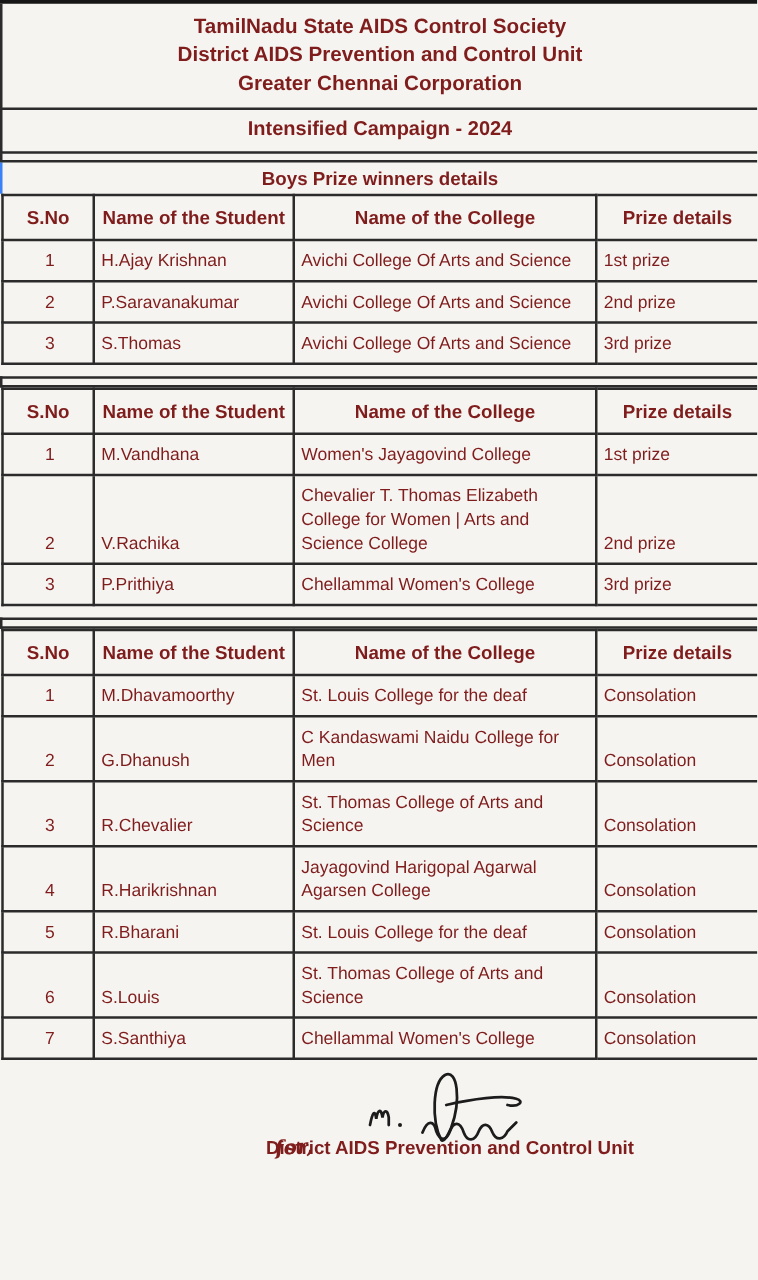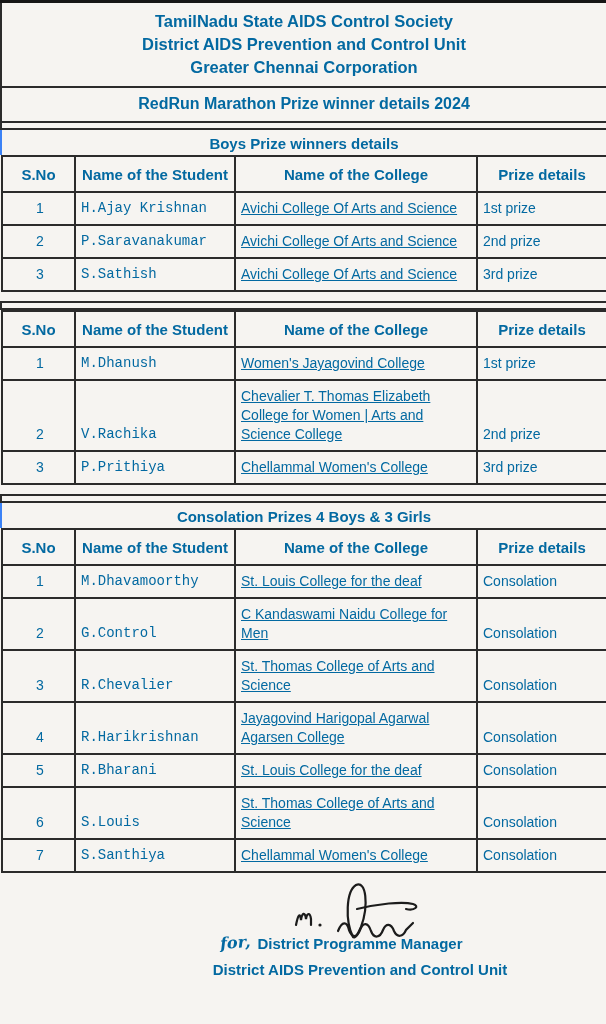--- a/index.html
+++ b/index.html
@@ -1,21 +1,21 @@
 <!DOCTYPE html>
 <html><head>
 <meta charset="utf-8">
 <style>
   html,body { margin:0; padding:0; background:#f6f4f1; }
   .page {
     position:relative;
     width:606px; height:1024px;
     background:#f6f4f1;
     font-family:"Liberation Sans", sans-serif;
-    color:#0369a1;
+    color:#7f1d1d;
     overflow:hidden;
   }
   .topbar { height:3px; background:#161616; }
 
   .boxA {
     border-left:2px solid #2b2b2b;
     border-bottom:2px solid #2b2b2b;
     text-align:center;
     padding:7px 0 7px;
   }
@@ -62,22 +62,22 @@
     text-align:center;
     vertical-align:middle;
   }
   table.prize-table td {
     font-size:14px;
     line-height:19px;
     vertical-align:bottom;
     padding:6px 2px 6px 5px;
   }
   td.sno { text-align:center; padding-left:2px; }
-  td.student { padding-left:8px;font-family:Liberation Mono, monospace; }
-  td.college { padding-left:5px;text-decoration:underline; }
+  td.student { padding-left:8px; }
+  td.college { padding-left:5px; }
   td.prize { padding-left:5px;margin-top:40px; }
 
   .footer { position:relative; height:150px; margin-top:6px; }
   .sig-svg { position:absolute; left:250px; top:0px; }
   .for-hand {
     position:absolute; left:220px; top:54px;
     font-family:"DejaVu Serif", serif;
     font-style:italic; font-weight:bold;
     font-size:16px;
     transform:rotate(-4deg);
@@ -94,21 +94,21 @@
 <div class="page">
   <div class="topbar"></div>
 
   <div class="boxA">
     <div class="hline">TamilNadu State AIDS Control Society</div>
     <div class="hline">District AIDS Prevention and Control Unit</div>
     <div class="hline">Greater Chennai Corporation</div>
   </div>
 
   <div class="boxB">
-    <div class="hline">RedRun Marathon Prize winner details 2024</div>
+    <div class="hline">Intensified Campaign - 2024</div>
   </div>
 
   <div class="strip"></div>
   <div class="section-title">Boys Prize winners details</div>
   <table class="prize-table">
       <colgroup>
         <col style="width: 73px;">
         <col style="width: 160px;">
         <col style="width: 242px;">
         <col style="width: 129px;">
@@ -129,21 +129,21 @@
           <td class="prize">1st prize</td>
         </tr>
         <tr>
           <td class="sno">2</td>
           <td class="student">P.Saravanakumar</td>
           <td class="college">Avichi College Of Arts and Science</td>
           <td class="prize">2nd prize</td>
         </tr>
         <tr>
           <td class="sno">3</td>
-          <td class="student">S.Sathish</td>
+          <td class="student">S.Thomas</td>
           <td class="college">Avichi College Of Arts and Science</td>
           <td class="prize">3rd prize</td>
         </tr>
       </tbody>
     </table>
 
   <div class="strip mt"></div>
   <table class="prize-table">
       <colgroup>
         <col style="width: 73px;">
@@ -155,41 +155,40 @@
         <tr>
           <th class="sno">S.No</th>
           <th class="student">Name of the Student</th>
           <th class="college">Name of the College</th>
           <th class="prize">Prize details</th>
         </tr>
       </thead>
       <tbody>
         <tr>
           <td class="sno">1</td>
-          <td class="student">M.Dhanush</td>
+          <td class="student">M.Vandhana</td>
           <td class="college">Women's Jayagovind College</td>
           <td class="prize">1st prize</td>
         </tr>
         <tr>
           <td class="sno">2</td>
           <td class="student">V.Rachika</td>
           <td class="college">Chevalier T. Thomas Elizabeth College for Women | Arts and Science College</td>
           <td class="prize">2nd prize</td>
         </tr>
         <tr>
           <td class="sno">3</td>
           <td class="student">P.Prithiya</td>
           <td class="college">Chellammal Women's College</td>
           <td class="prize">3rd prize</td>
         </tr>
       </tbody>
     </table>
 
   <div class="strip mt"></div>
-  <div class="section-title">Consolation Prizes 4 Boys &amp; 3 Girls</div>
   <table class="prize-table">
       <colgroup>
         <col style="width: 73px;">
         <col style="width: 160px;">
         <col style="width: 242px;">
         <col style="width: 129px;">
       </colgroup>
       <thead>
         <tr>
           <th class="sno">S.No</th>
@@ -200,21 +199,21 @@
       </thead>
       <tbody>
         <tr>
           <td class="sno">1</td>
           <td class="student">M.Dhavamoorthy</td>
           <td class="college">St. Louis College for the deaf</td>
           <td class="prize">Consolation</td>
         </tr>
         <tr>
           <td class="sno">2</td>
-          <td class="student">G.Control</td>
+          <td class="student">G.Dhanush</td>
           <td class="college">C Kandaswami Naidu College for Men</td>
           <td class="prize">Consolation</td>
         </tr>
         <tr>
           <td class="sno">3</td>
           <td class="student">R.Chevalier</td>
           <td class="college">St. Thomas College of Arts and Science</td>
           <td class="prize">Consolation</td>
         </tr>
         <tr>
@@ -249,18 +248,17 @@
       <g fill="none" stroke="#1c1c1c" stroke-width="2.2" stroke-linecap="round">
         <path d="M46,46 C48,36 50,33 51,41 C52,34 55,32 56,40 C57,34 60,33 61,40 L61,46"></path>
         <circle cx="70" cy="46" r="1.6" fill="#1c1c1c" stroke="none"></circle>
         <path d="M103,58 C95,42 96,12 106,6 C116,1 119,26 111,48 C108,55 105,60 103,58"></path>
         <path d="M107,30 C128,25 152,22 163,25 C170,27 165,32 156,30"></path>
         <path d="M88,52 C92,42 97,42 99,51 C102,59 107,59 110,51 C113,43 118,43 121,52 C124,60 130,59 133,51 C136,44 141,44 144,52 C147,59 153,58 156,51 L163,44"></path>
       </g>
     </svg>
     <div class="for-hand">for,</div>
     <div class="sig-lines">
-      <div>District Programme Manager</div>
       <div>District AIDS Prevention and Control Unit</div>
 
     </div>
   </div>
 </div>
 
 </body></html>

